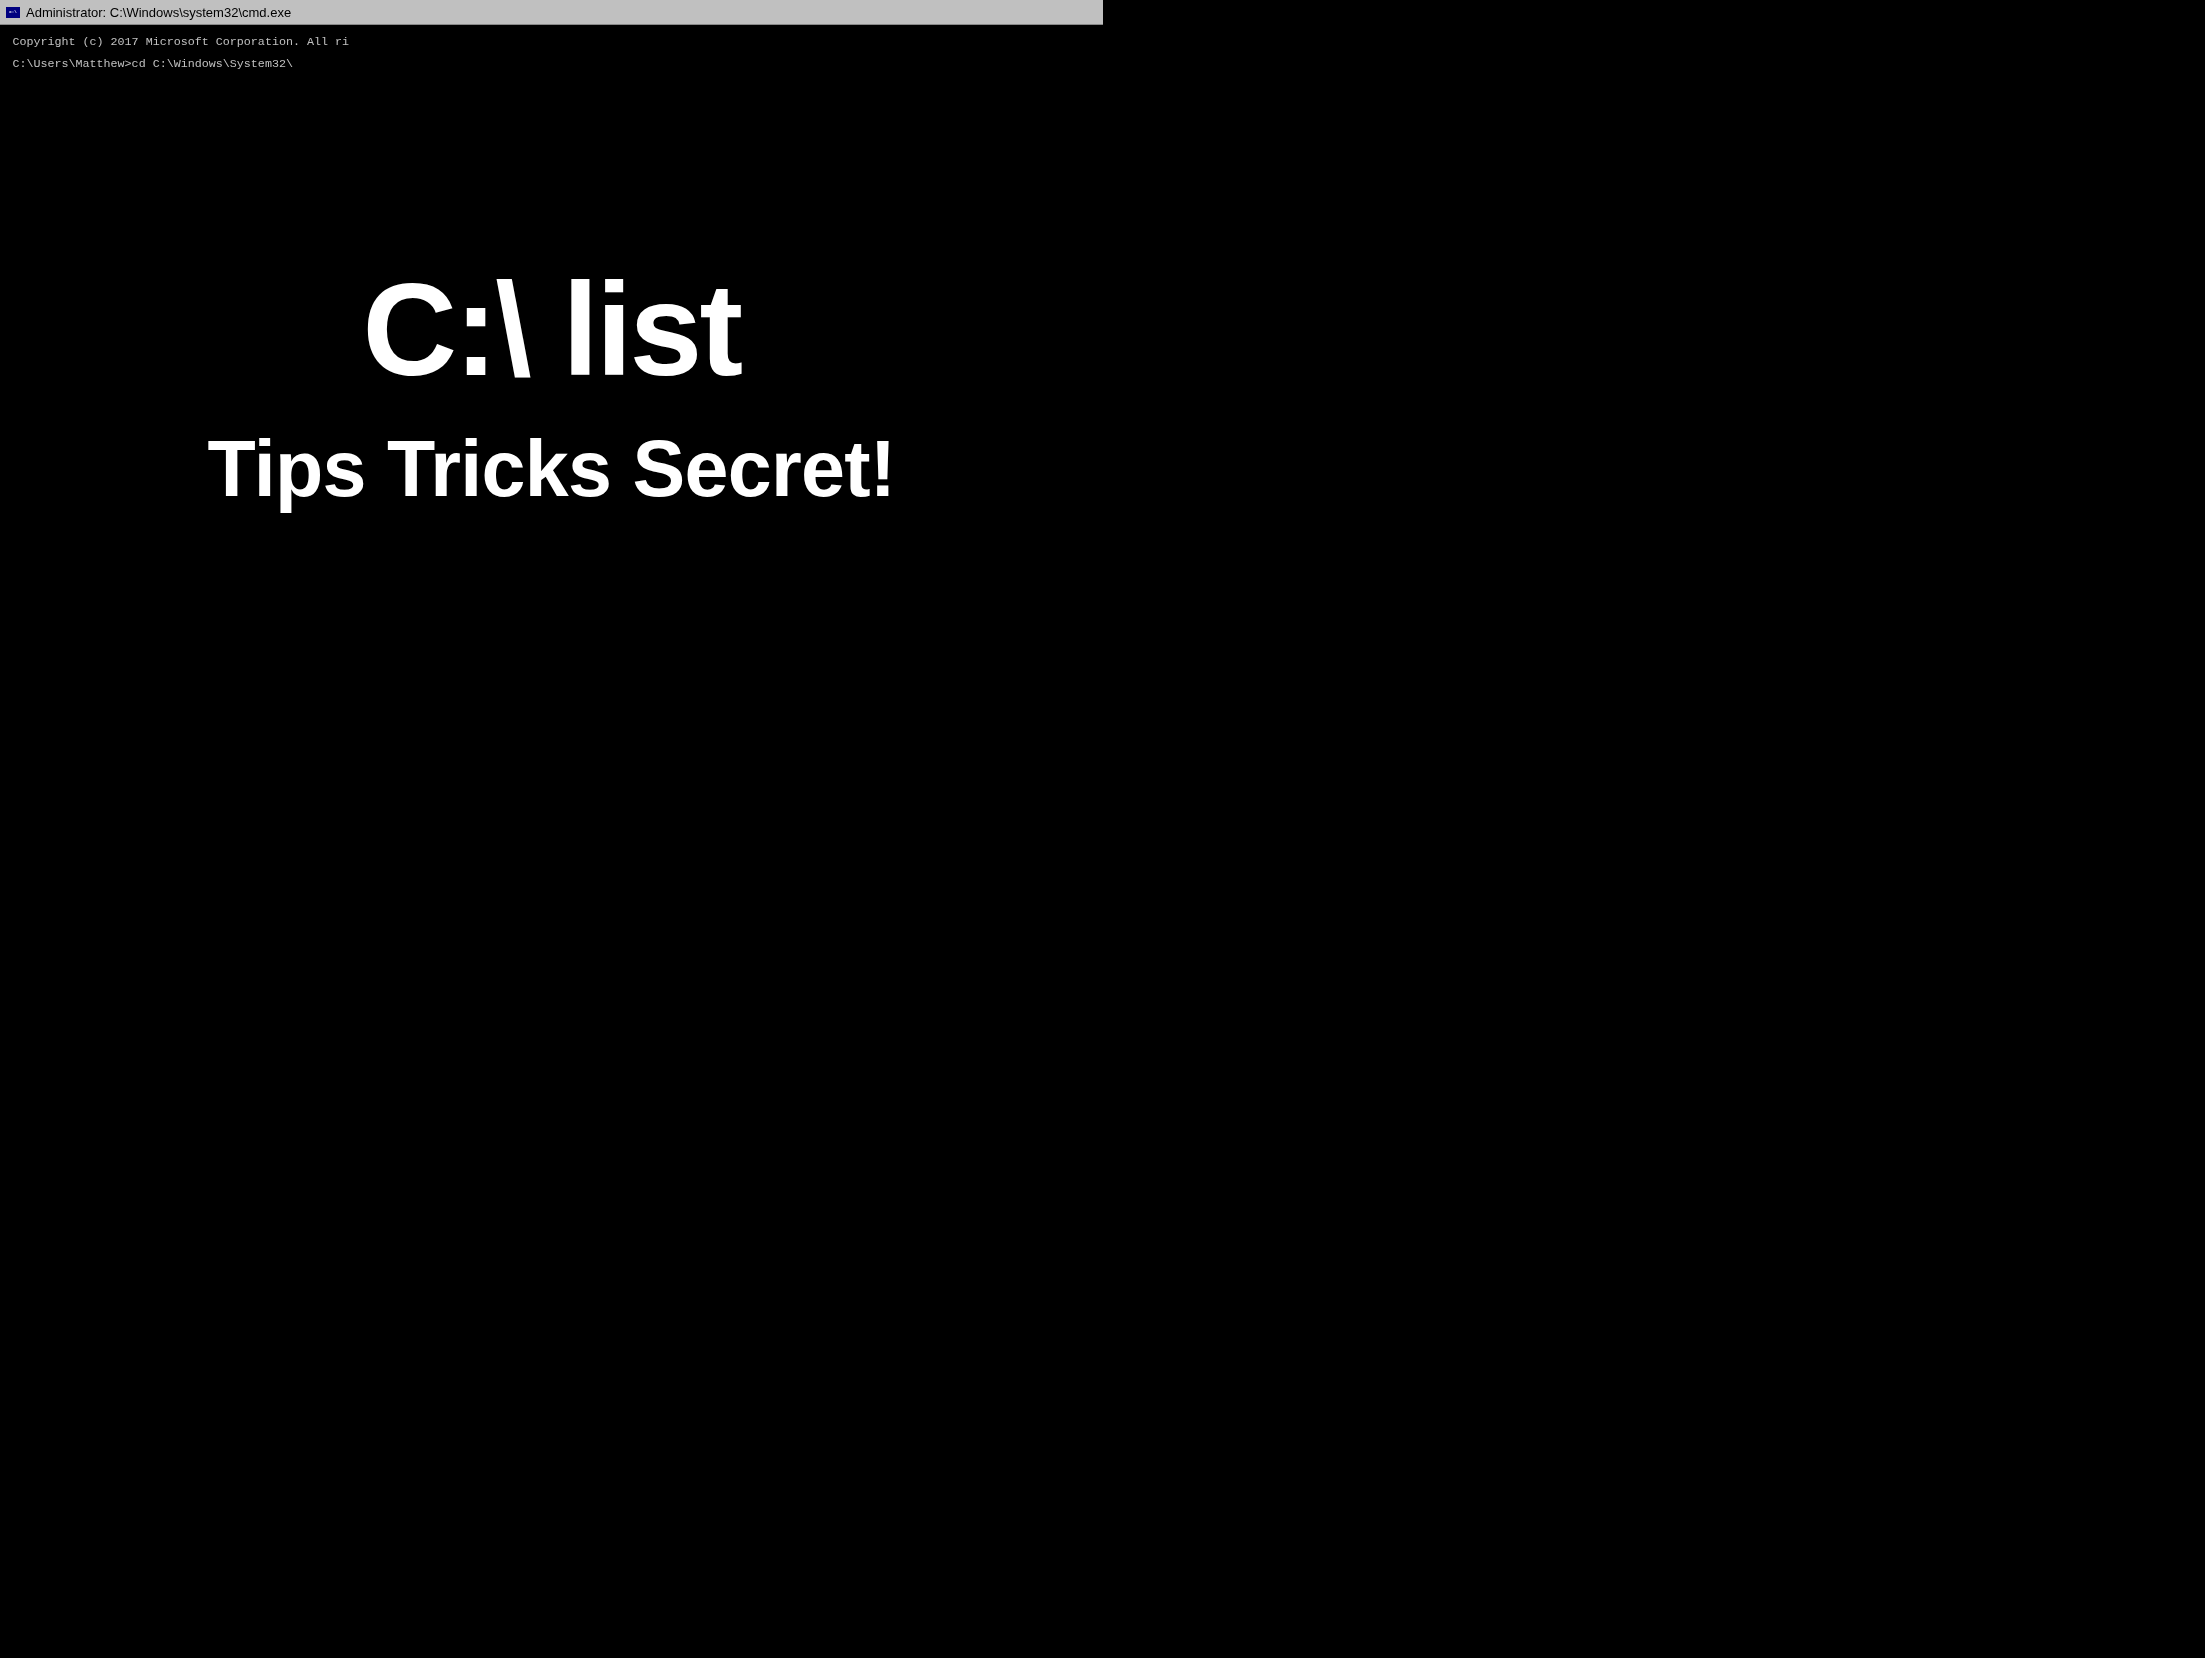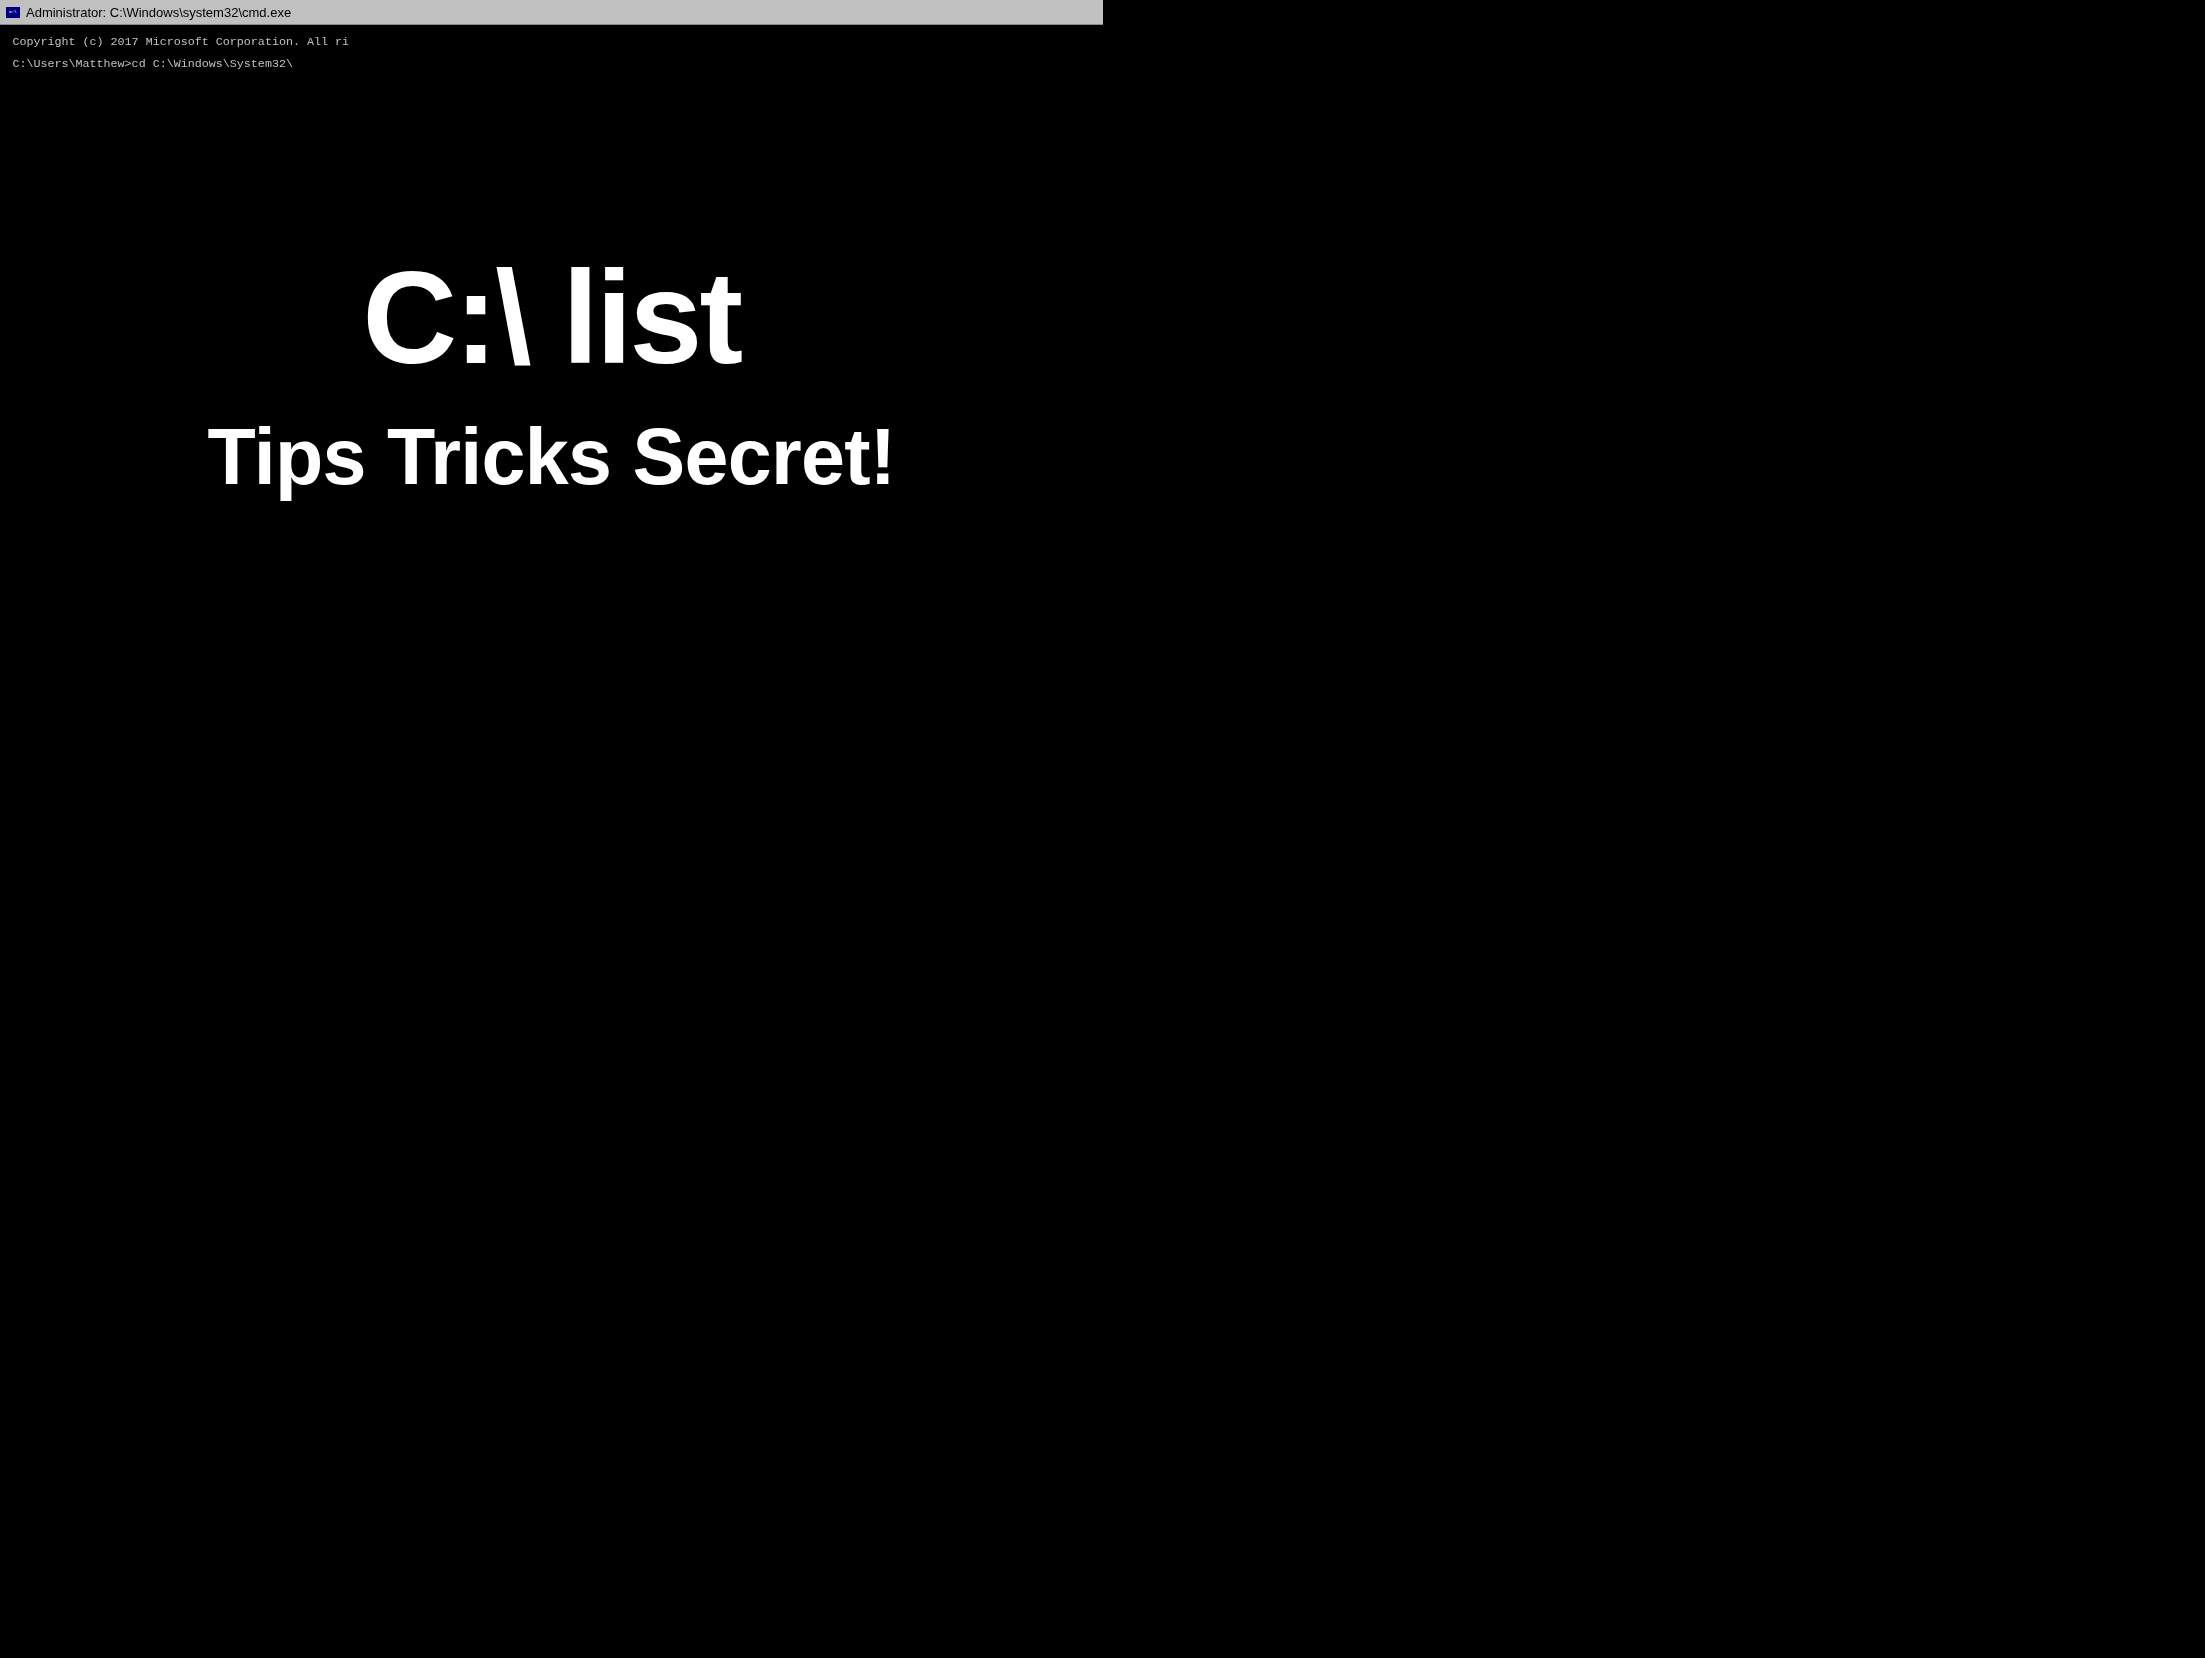--- a/index.html
+++ b/index.html
@@ -99,21 +99,21 @@
       width: 6.9px;
       height: 11.7px;
       background: #c0c0c0;
       vertical-align: text-bottom;
       margin-left: 1.4px;
     }
 
     
     .overlay-content {
       position: absolute;
-      top: 252px;
+      top: 264px;
       left: 0;
       right: 0;
       display: flex;
       flex-direction: column;
       align-items: center;
       justify-content: center;
       gap: 13.8px;
     }
 
     .big-title {

